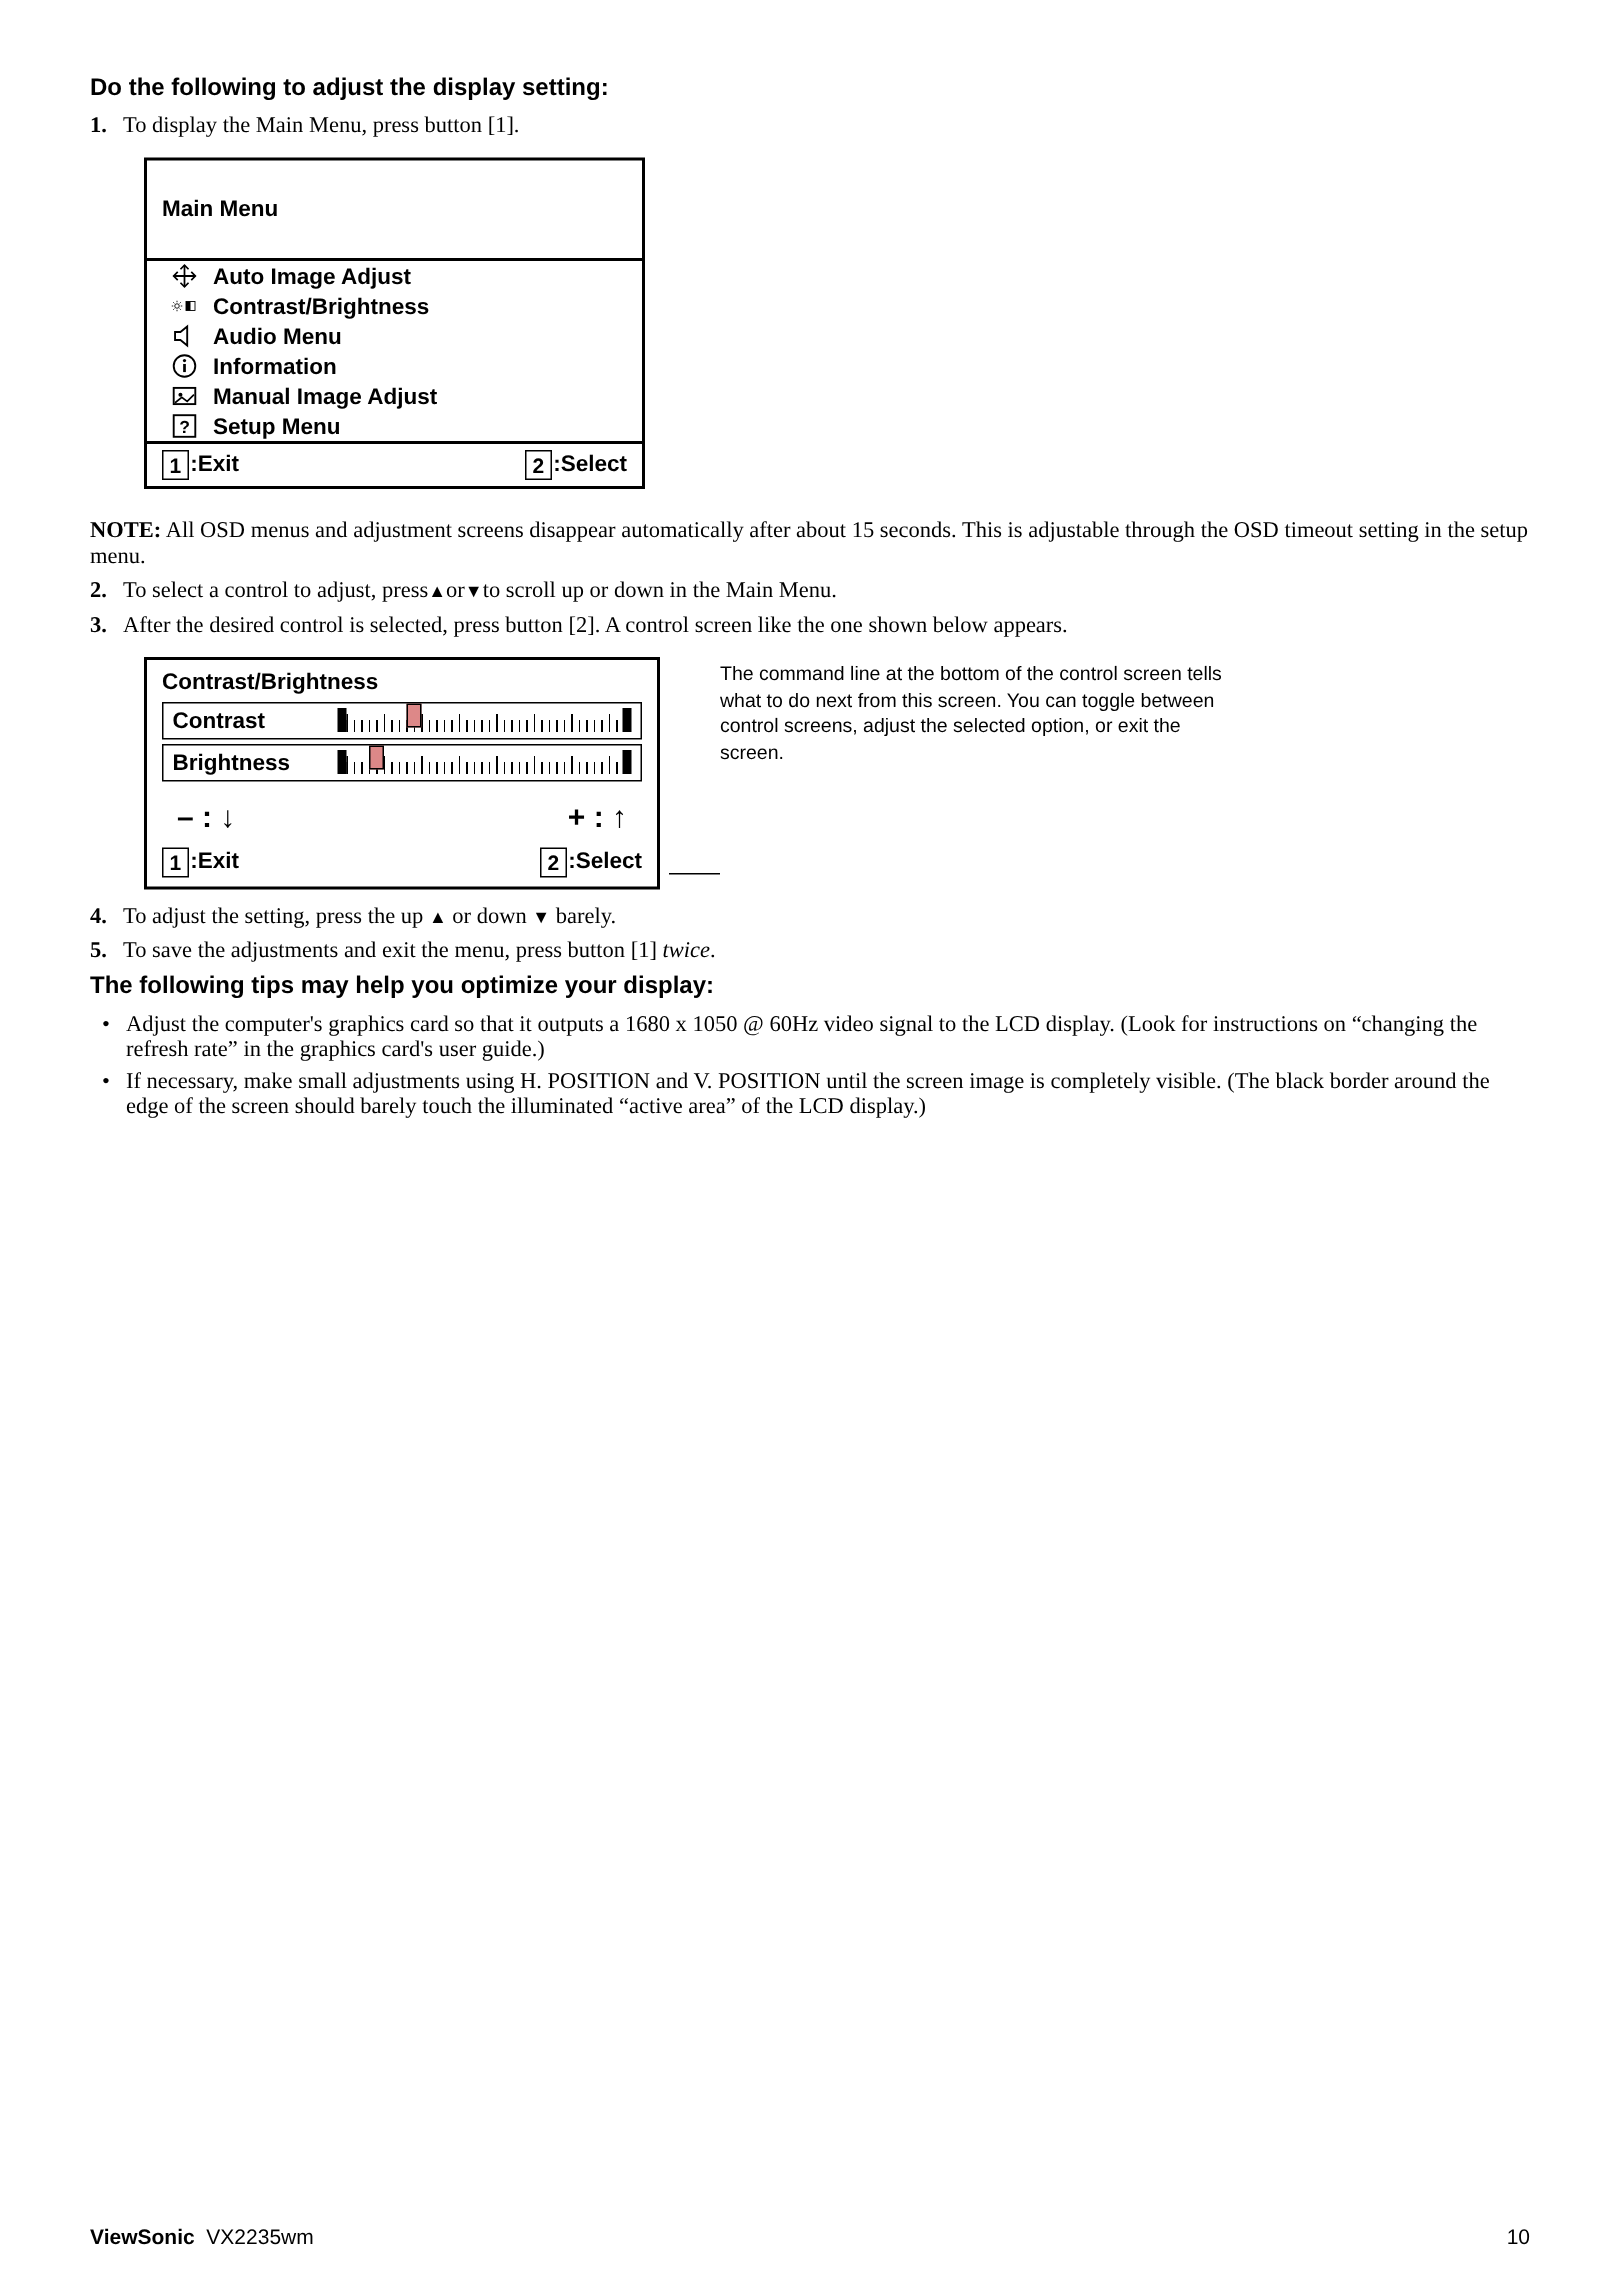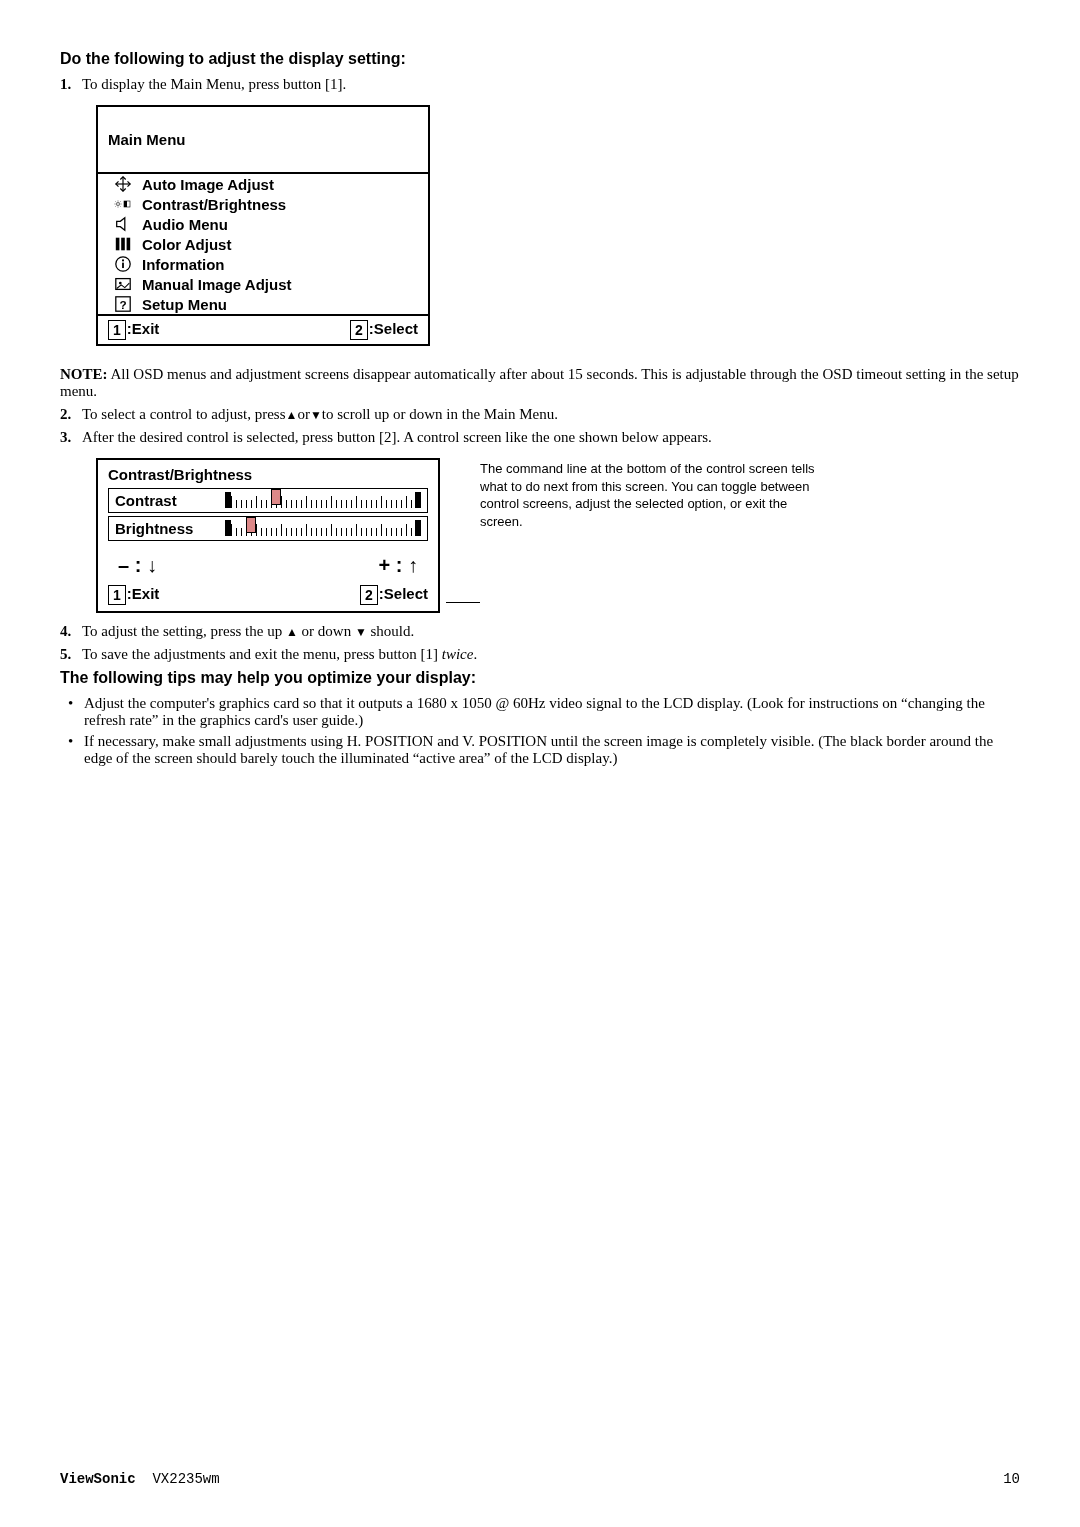--- a/index.html
+++ b/index.html
@@ -150,24 +150,24 @@
     width: 34px;
     height: 1px;
     background: #000;
   }
 
   .tri-up { font-size: 12px; }
   .tri-dn { font-size: 12px; }
 
   .footer {
     position: absolute;
-    left: 60px; right: 60px; bottom: 40px;
+    left: 60px; right: 60px; bottom: 28px;
     display: flex;
     justify-content: space-between;
-    font-family: Liberation Mono, monospace;
+    font-family: Liberation Sans, sans-serif;
     font-size: 14px;
   }
   .footer .left b { font-weight: bold; }
 
   svg.ico { width:18px; height:18px; }
 </style>
 </head>
 <body>
 
 <h3 class="section">Do the following to adjust the display setting:</h3>
@@ -225,30 +225,20 @@
 
       <div class="mm-row">
         <span class="mm-icon">
           <svg class="ico" viewBox="0 0 20 20">
               <polygon points="3,7 7,7 12,3 12,17 7,13 3,13" fill="none" stroke="#000" stroke-width="1.4"></polygon>
             </svg>
         </span>
         <span>Audio Menu</span>
       </div>
 
-      <div class="mm-row">
-        <span class="mm-icon">
-          <svg class="ico" viewBox="0 0 20 20">
-              <rect x="2" y="3" width="4" height="14" fill="#000"></rect>
-              <rect x="8" y="3" width="4" height="14" fill="#000"></rect>
-              <rect x="14" y="3" width="4" height="14" fill="#000"></rect>
-            </svg>
-        </span>
-        <span>Color Adjust</span>
-      </div>
 
       <div class="mm-row">
         <span class="mm-icon">
           <svg class="ico" viewBox="0 0 20 20">
               <circle cx="10" cy="10" r="8" fill="none" stroke="#000" stroke-width="1.4"></circle>
               <circle cx="10" cy="6" r="1.2" fill="#000"></circle>
               <rect x="9" y="8.5" width="2" height="6" fill="#000"></rect>
             </svg>
         </span>
         <span>Information</span>
@@ -338,21 +328,21 @@
     </div>
   </div>
 
   <div class="cmd-note">The command line at the bottom of the control screen tells what to do next from this screen. You can toggle between control screens, adjust the selected option, or exit the screen.</div>
 </div>
 
 <ol class="steps" style="margin-top:10px;">
   <li>
     <span class="step-num">4.</span>
     <span class="step-text">
-      <span>To adjust the setting, press the up </span><span class="tri-up">▲</span><span> or down </span><span class="tri-dn">▼</span><span> should.</span>
+      <span>To adjust the setting, press the up </span><span class="tri-up">▲</span><span> or down </span><span class="tri-dn">▼</span><span> barely.</span>
     </span>
   </li>
   <li>
     <span class="step-num">5.</span>
     <span class="step-text">
       <span>To save the adjustments and exit the menu, press button [1] </span><em>twice</em><span>.</span>
     </span>
   </li>
 </ol>
 

